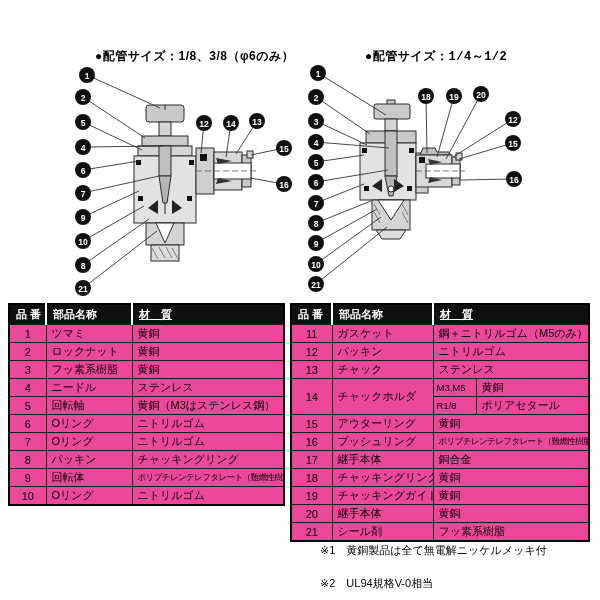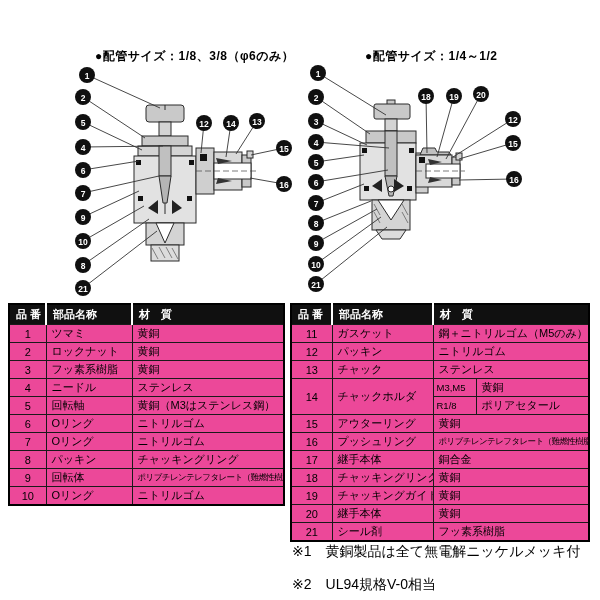--- a/index.html
+++ b/index.html
@@ -5,50 +5,50 @@
   html,body{margin:0;padding:0;}
   body{
     width:600px;height:600px;position:relative;background:#ffffff;
     font-family:"Liberation Sans","DejaVu Sans",sans-serif;color:#000;
     overflow:hidden;
   }
   .diagram-header{
     position:absolute;font-size:12px;font-weight:bold;letter-spacing:0.5px;white-space:nowrap;text-align:right;
   }
   #hdr0{left:95px;top:48px;}
-  #hdr1{left:365px;top:48px;}
+  #hdr1{left:365px;top:48px;font-family:Liberation Mono, monospace;}
   svg.diagram{position:absolute;overflow:visible;}
   #dsvg0{left:60px;top:58px;}
   #dsvg1{left:300px;top:58px;}
   .leader{stroke:#333;stroke-width:0.9;}
   .callout-circle{fill:#101010;}
   .callout-num{fill:#ffffff;font-size:8.5px;font-weight:bold;text-anchor:middle;dominant-baseline:central;}
   .outline{stroke:#2b2b2b;stroke-width:1;}
   .hatch{stroke:#555;stroke-width:0.7;}
   .dashline{stroke:#444;stroke-width:0.7;stroke-dasharray:6 3;}
 
   table.parts-table{
     position:absolute;border-collapse:collapse;table-layout:fixed;
     background:#ec4899;border:2px solid #000;
   }
   #table-0{left:8px;top:303px;width:277px;}
   #table-1{left:290px;top:303px;width:300px;}
   .parts-table th{
     background:#101010;color:#fff;font-size:11px;font-weight:bold;text-align:left;
     padding:2px 6px;height:14px;border-right:2px solid #fff;white-space:nowrap;
   }
-  .parts-table th:last-child{border-right:none;}
+  .parts-table th:last-child{border-right:none;text-decoration:underline;}
   .parts-table td{
     border:1px solid #1a1a1a;font-size:11px;padding:1px 5px;height:15px;
     vertical-align:middle;white-space:nowrap;overflow:hidden;
   }
   .parts-table td.no{text-align:center;}
   .parts-table td.size{font-size:9.5px;padding:1px 3px;margin-top:44px;}
   .parts-table td.small{font-size:8.5px;letter-spacing:-0.6px;}
-  .footnote{position:absolute;font-size:14px;white-space:nowrap;}
+  .footnote{position:absolute;font-size:11px;white-space:nowrap;margin-left:28px;}
   #fn0{left:292px;top:543px;}
   #fn1{left:292px;top:576px;}
 </style>
 </head>
 <body>
 
 <div class="diagram-header" id="hdr0">●配管サイズ：1/8、3/8（φ6のみ）</div>
 <div class="diagram-header" id="hdr1">●配管サイズ：1/4～1/2</div>
 
 <svg class="diagram" id="dsvg0" width="240" height="245" viewBox="0 0 240 245">

